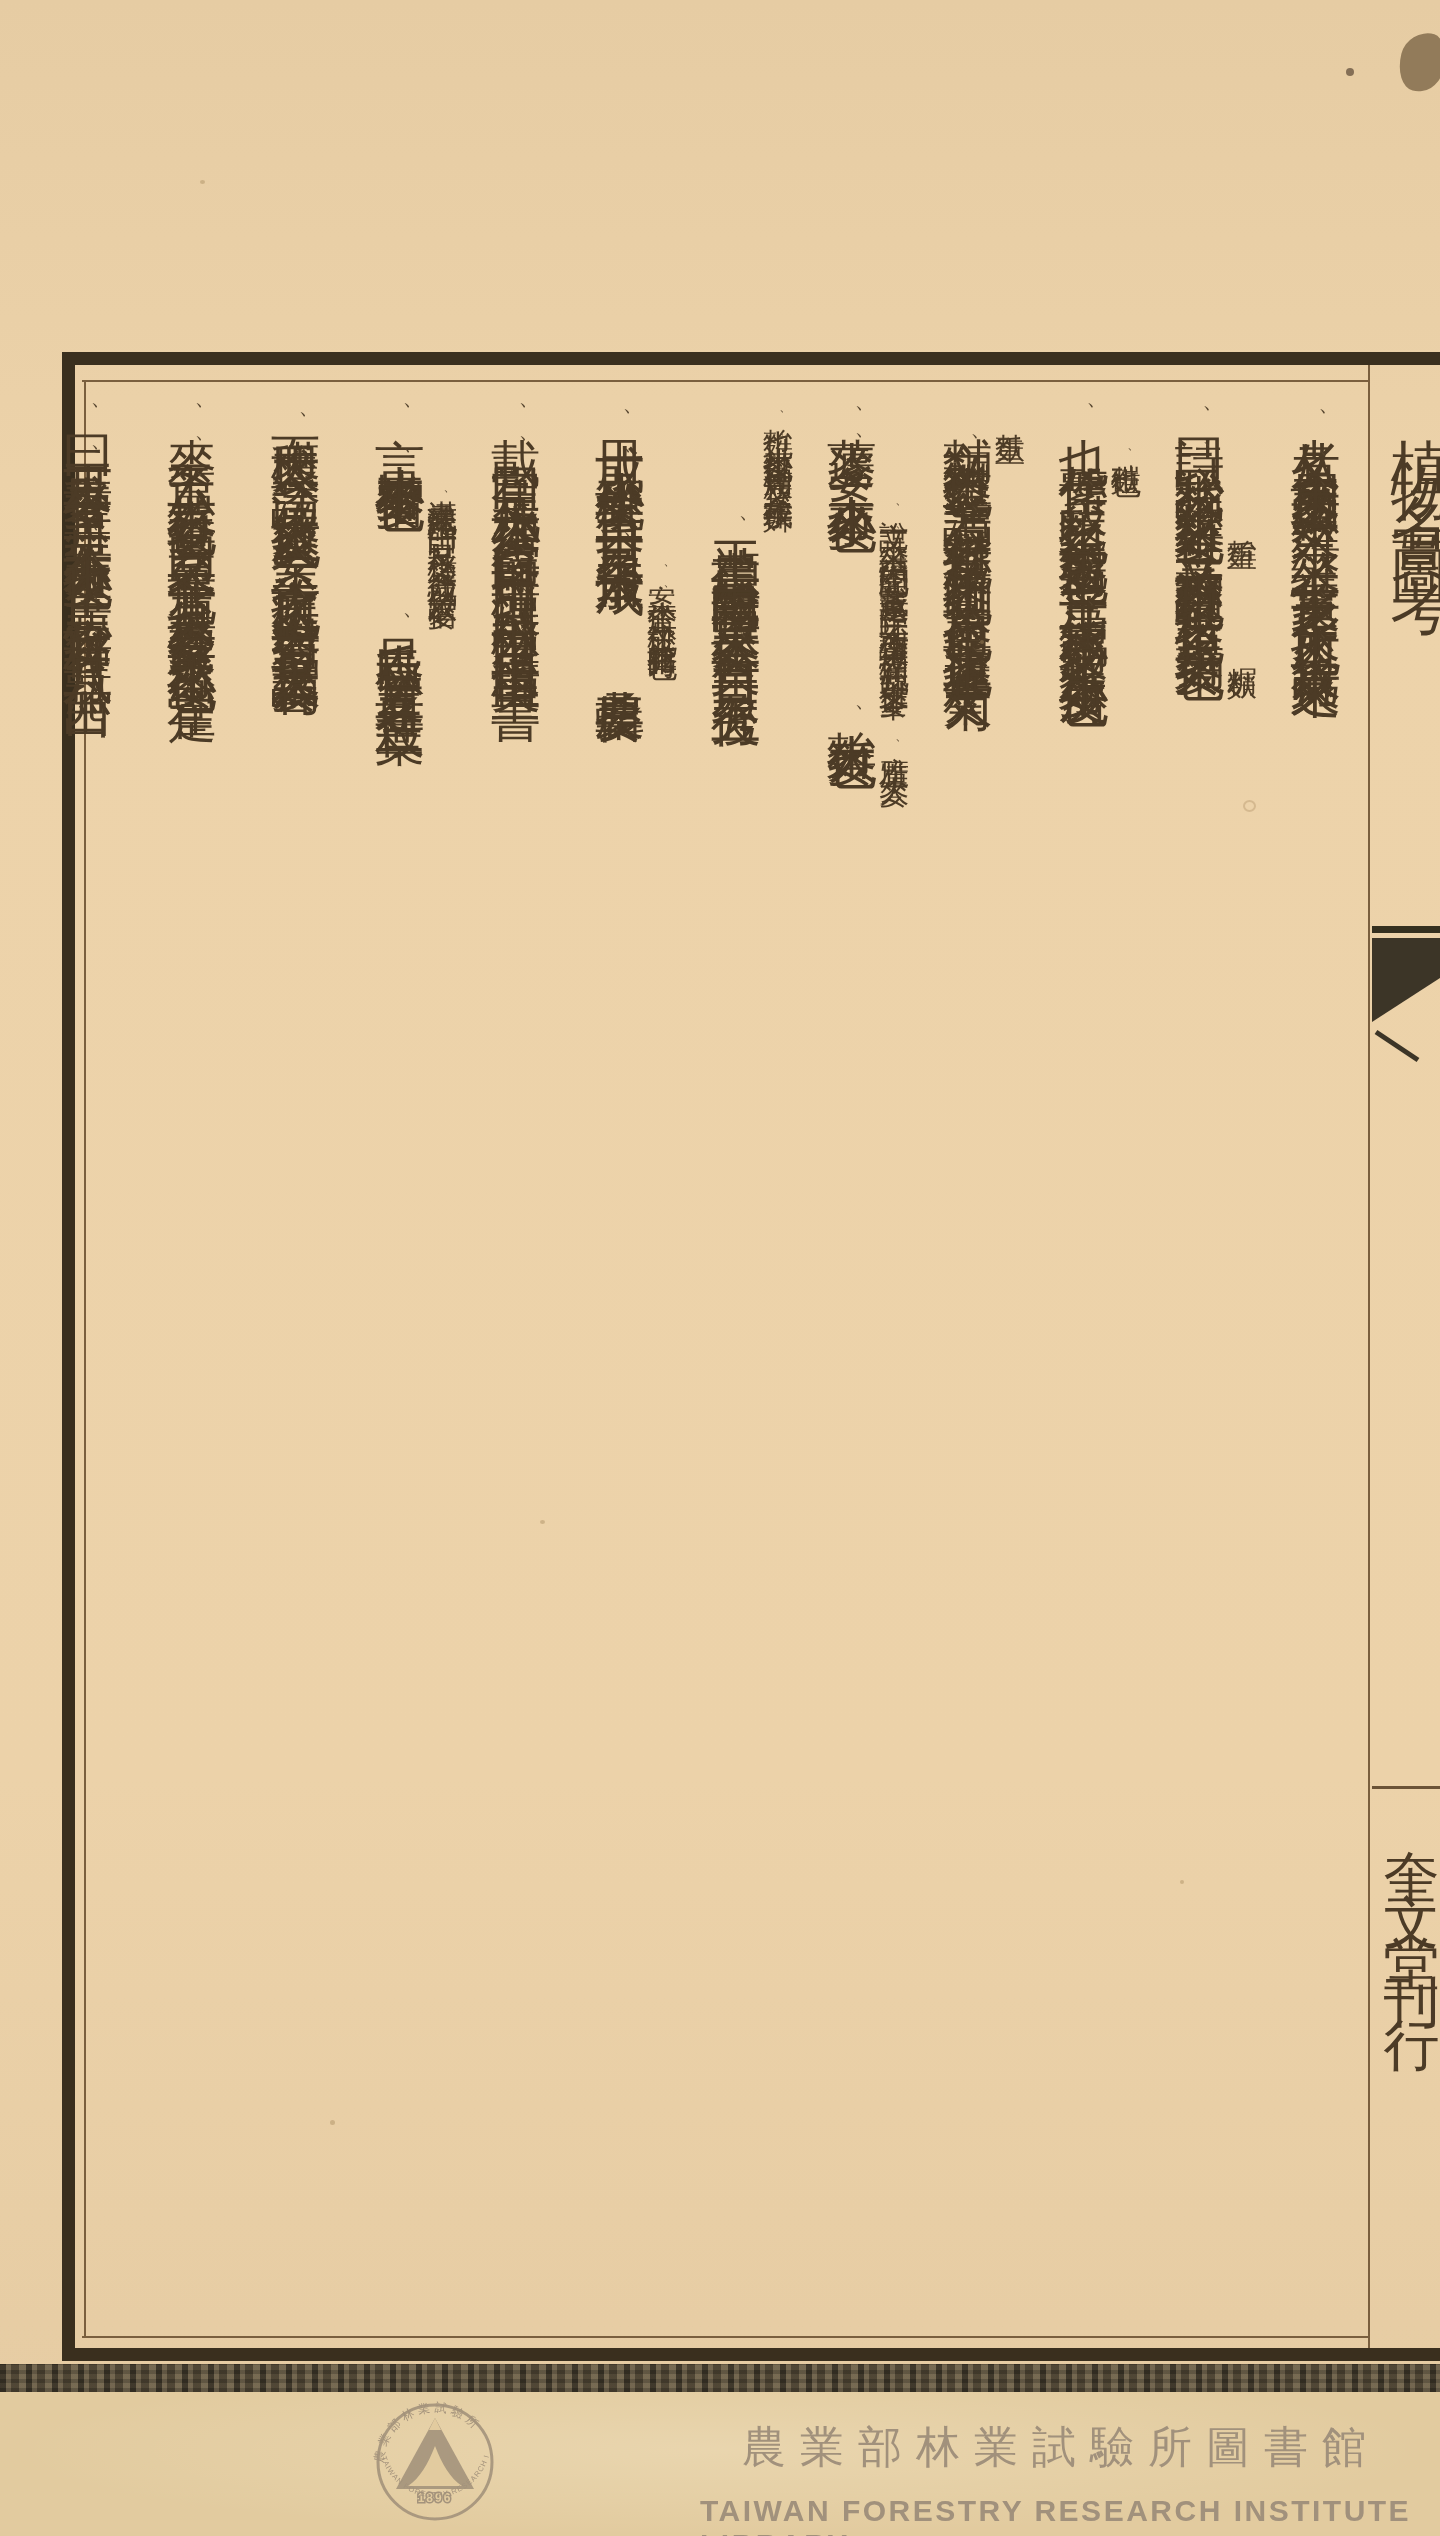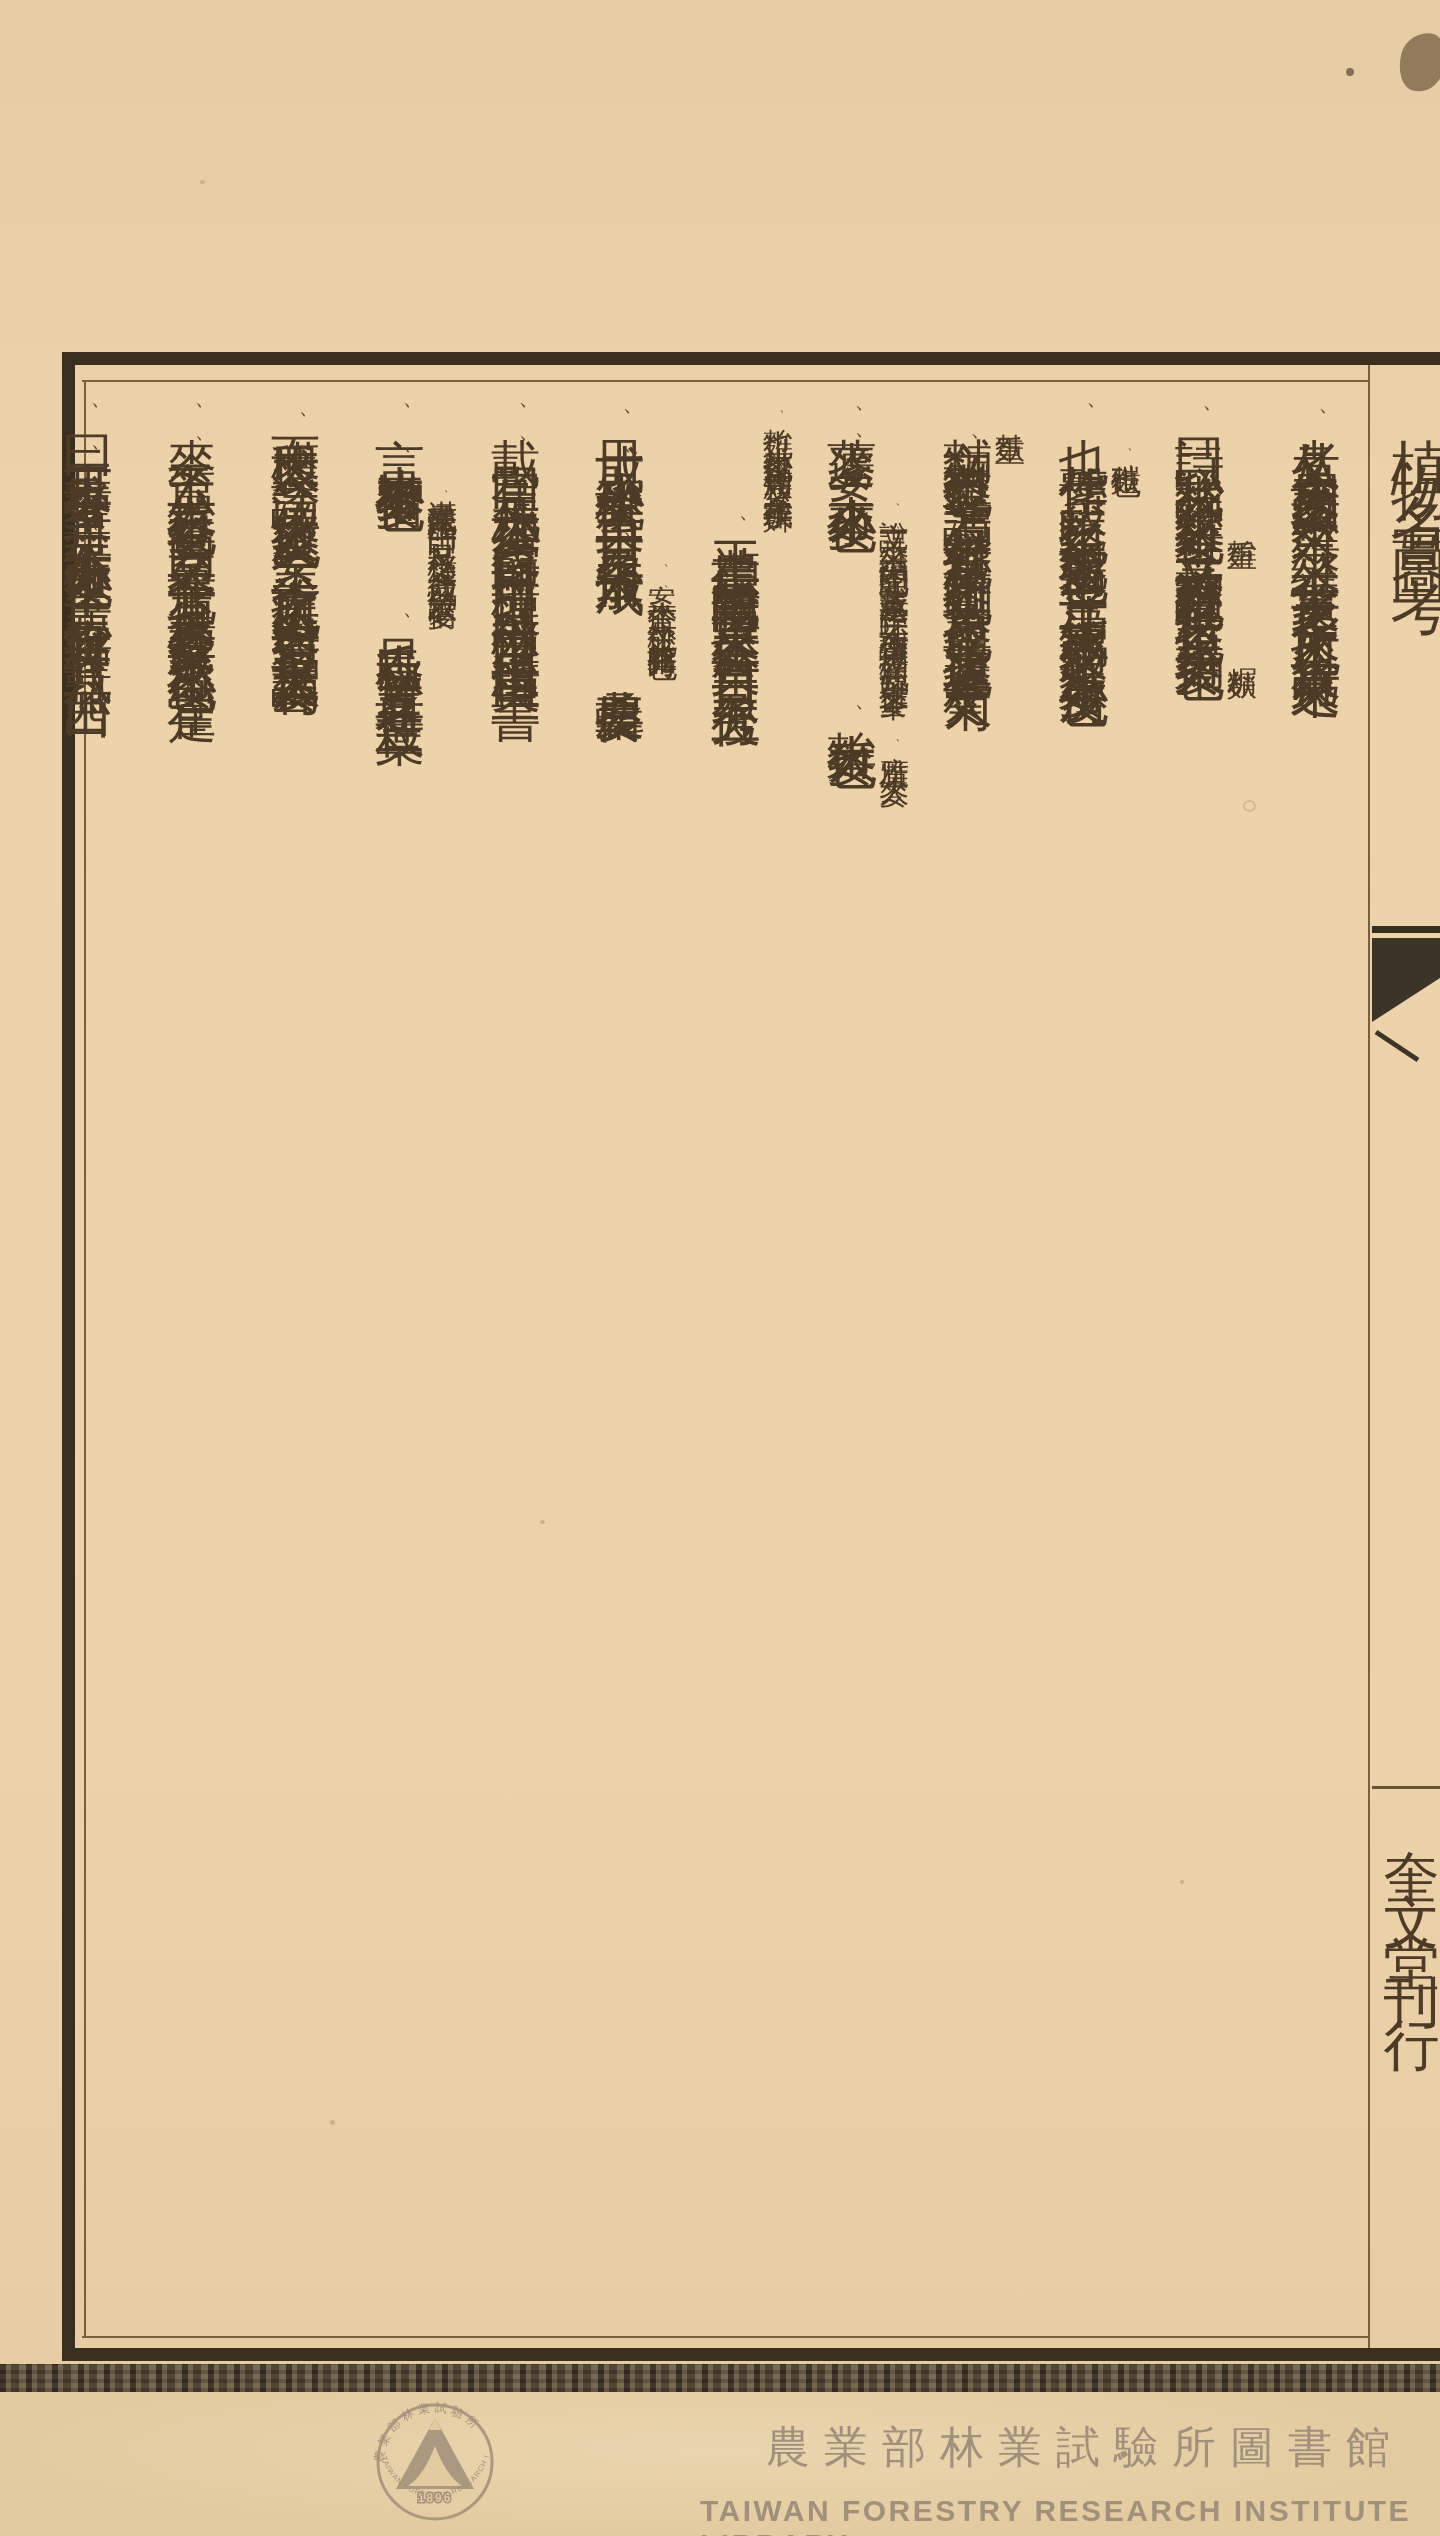--- a/index.html
+++ b/index.html
@@ -25,21 +25,21 @@
   #fishtail{position:absolute;left:1372px;top:926px;width:68px;height:150px;}
   #marginRule{position:absolute;left:1372px;top:1786px;width:68px;height:3px;background:#6b5337;}
   #publisher{position:absolute;left:1386px;top:1806px;writing-mode:vertical-rl;
     text-orientation:upright;font-size:56px;letter-spacing:42px;color:#4c3b26;width:64px;}
   
   #edgeBand{position:absolute;left:0;top:2364px;width:1440px;height:28px;background:#5e5544;
     background-image:repeating-linear-gradient(90deg,rgba(30,26,18,.55) 0 6px,rgba(130,115,88,.4) 6px 11px,rgba(55,47,33,.5) 11px 19px,rgba(150,133,100,.3) 19px 26px),
     repeating-linear-gradient(0deg,rgba(25,22,15,.3) 0 4px,rgba(140,124,94,.25) 4px 9px);}
   #footer{position:absolute;left:0;top:2392px;width:1440px;height:144px;background:#e2cb9f;
     background-image:radial-gradient(ellipse at 50% 40%,rgba(255,245,220,.25),rgba(0,0,0,0) 70%);}
-  #wmCn{position:absolute;left:766px;top:2418px;font-size:44px;letter-spacing:14px;
+  #wmCn{position:absolute;left:742px;top:2418px;font-size:44px;letter-spacing:14px;
     color:#a1917c;font-family:"Liberation Sans","DejaVu Sans",sans-serif;}
   #wmEn{position:absolute;left:700px;top:2474px;font-size:30px;letter-spacing:2.5px;font-weight:bold;
     color:#a1917c;font-family:"Liberation Sans","DejaVu Sans",sans-serif;margin-top:20px;}
   #logo{position:absolute;left:365px;top:2392px;}
   
   #smudge{position:absolute;left:1400px;top:32px;width:44px;height:60px;background:#7d6647;
     border-radius:62% 38% 55% 45%/45% 60% 40% 55%;transform:rotate(14deg);opacity:.8;}
   #smudgeDot{position:absolute;left:1346px;top:68px;width:8px;height:8px;border-radius:50%;background:#6b5742;opacity:.8;}
   .speck{position:absolute;border-radius:50%;background:#a98c60;opacity:.45;}
 </style>

